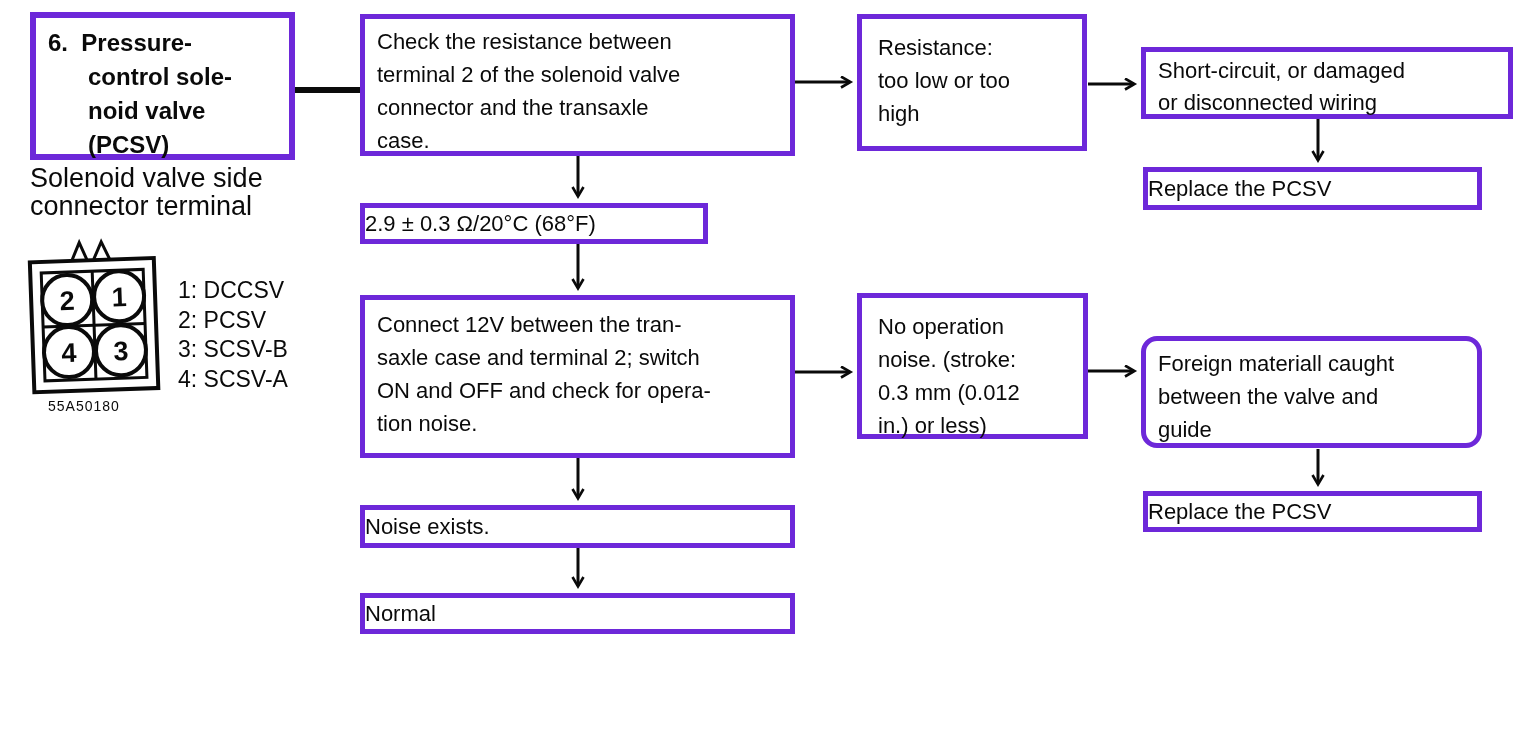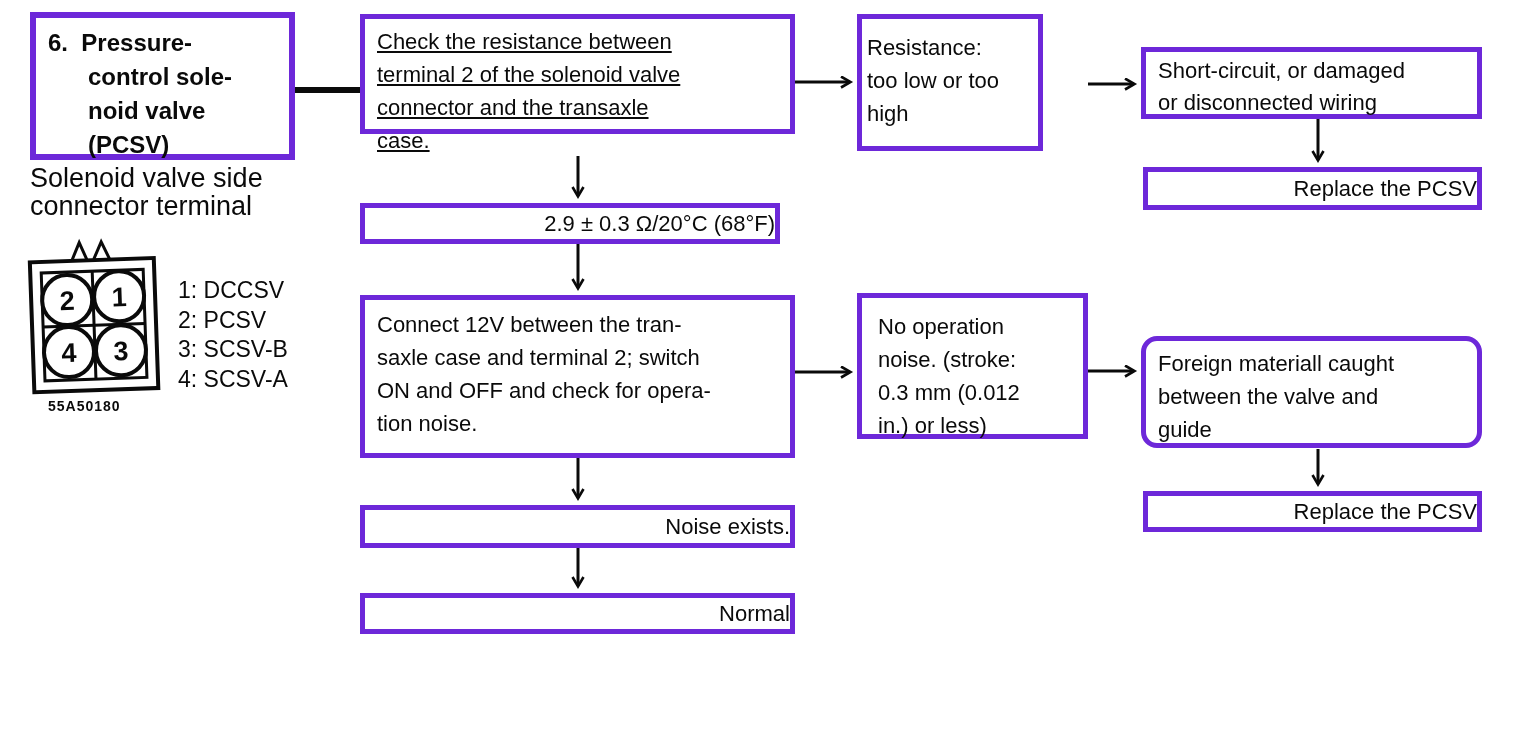--- a/index.html
+++ b/index.html
@@ -15,21 +15,21 @@
     position: absolute;
     background: #fff;
     border: 5px solid #6d28d9;
     box-sizing: border-box;
     font-size: 22px;
     line-height: 33px;
     color: #0a0a0a;
   }
   .lines { white-space: pre-line; }
   .center {
-    display: flex; align-items: center; justify-content: flex-end;
+    display: flex; align-items: center; justify-content: flex-start;
     text-align: center;
   }
   
   .title-box {
     left: 30px; top: 12px; width: 265px; height: 148px;
     border-width: 6px;
     font-weight: bold; font-size: 24px; line-height: 34px;
     padding: 8px 6px 0 52px;
   }
   .title-box .lines { text-indent: -40px; }
@@ -37,34 +37,34 @@
   .side-note {
     position: absolute; left: 30px; top: 164px; width: 280px;
     font-size: 27px; line-height: 28px; color: #0a0a0a;
   }
   .legend {
     position: absolute; left: 178px; top: 276px;
     font-size: 23px; line-height: 29.5px; color: #0a0a0a;
   }
   .fig-code {
     position: absolute; left: 48px; top: 398px;
-    font-size: 14px; font-weight: bold; letter-spacing: 1px; color: #0a0a0a;
+    font-size: 14px; font-weight: normal; letter-spacing: 1px; color: #0a0a0a;
   }
   .connector-svg { position: absolute; left: 24px; top: 238px; }
   
-  .box-check    { left: 360px; top: 14px;  width: 435px; height: 120px; padding: 6px 12px; text-decoration: underline; }
-  .box-spec     { left: 360px; top: 203px; width: 420px; height: 41px; }
+  .box-check    { left: 360px; top: 14px;  width: 435px; height: 142px; padding: 6px 12px; }
+  .box-spec     { left: 360px; top: 203px; width: 348px; height: 41px; }
   .box-connect  { left: 360px; top: 295px; width: 435px; height: 163px; padding: 8px 12px; }
   .box-noise    { left: 360px; top: 505px; width: 435px; height: 43px; }
   .box-normal   { left: 360px; top: 593px; width: 435px; height: 41px; }
   
-  .box-resist   { left: 857px; top: 14px;  width: 186px; height: 137px; padding: 12px 5px; }
+  .box-resist   { left: 857px; top: 14px;  width: 230px; height: 137px; padding: 12px 16px; }
   .box-nonoise  { left: 857px; top: 293px; width: 231px; height: 146px; padding: 12px 16px; }
   
-  .box-wiring   { left: 1141px; top: 47px;  width: 341px; height: 72px;  padding: 3px 12px; line-height: 32px; }
+  .box-wiring   { left: 1141px; top: 47px;  width: 372px; height: 72px;  padding: 3px 12px; line-height: 32px; }
   .box-replace1 { left: 1143px; top: 167px; width: 339px; height: 43px; }
   .box-foreign  { left: 1141px; top: 336px; width: 341px; height: 112px; padding: 6px 12px; border-radius: 16px; }
   .box-replace2 { left: 1143px; top: 491px; width: 339px; height: 41px; }
   .arrows { position: absolute; left: 0; top: 0; pointer-events: none; }
 </style>
 </head>
 <body>
 
 <div id="stage">
 

